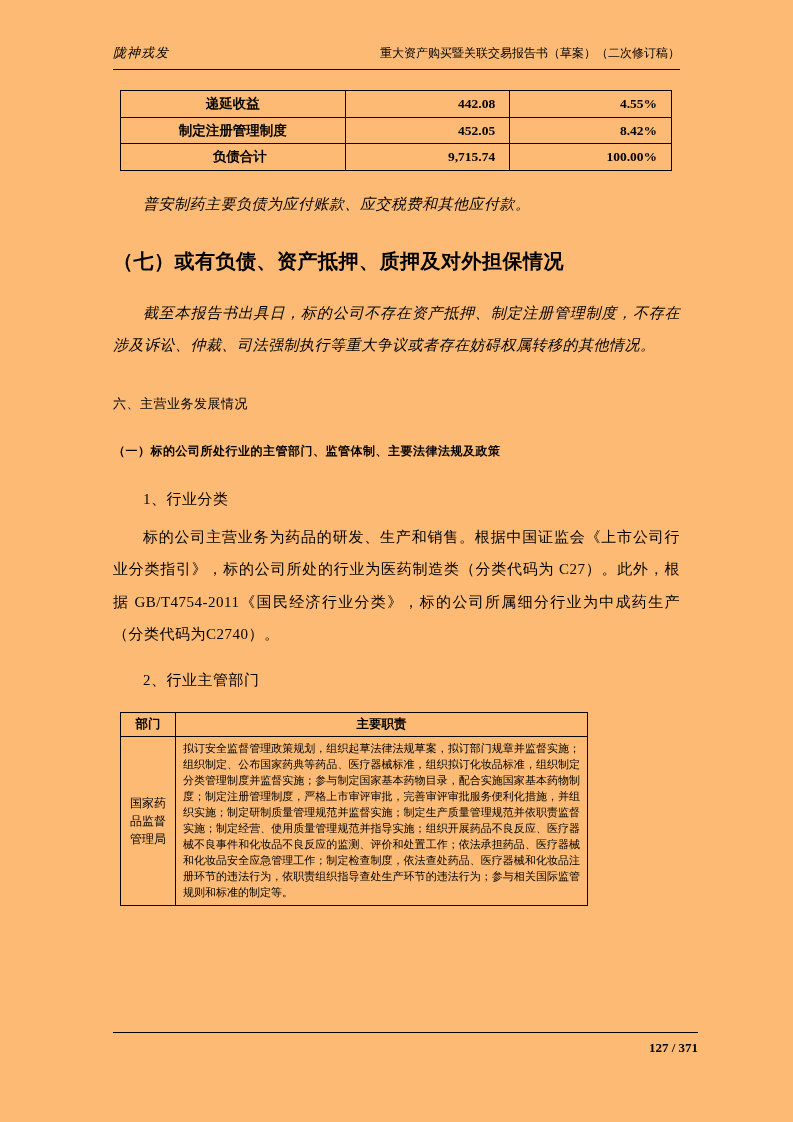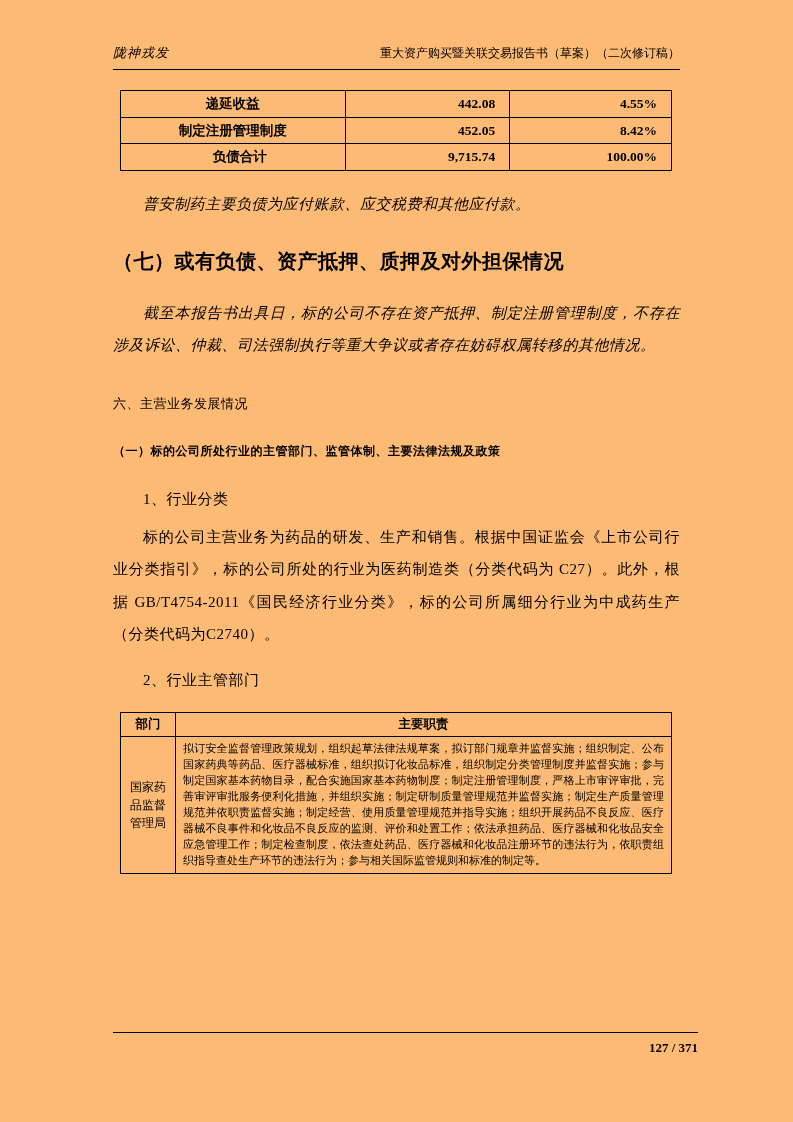--- a/index.html
+++ b/index.html
@@ -79,21 +79,21 @@
     margin-top: 22px;
     line-height: 2.8;
     text-align: justify;
     letter-spacing: 0.5px;
   }
   .sub-title { margin-top: 14px; }
   .body-para { margin-top: 6px; }
   
   table.dept-table {
     border-collapse: collapse;
-    width: 552px;
+    width: 468px;
     margin: 16px 0 0 7px;
   }
   table.dept-table th, table.dept-table td {
     border: 1px solid #000;
     vertical-align: middle;
   }
   table.dept-table th {
     font-size: 12.5px;
     font-weight: bold;
     text-align: center;

